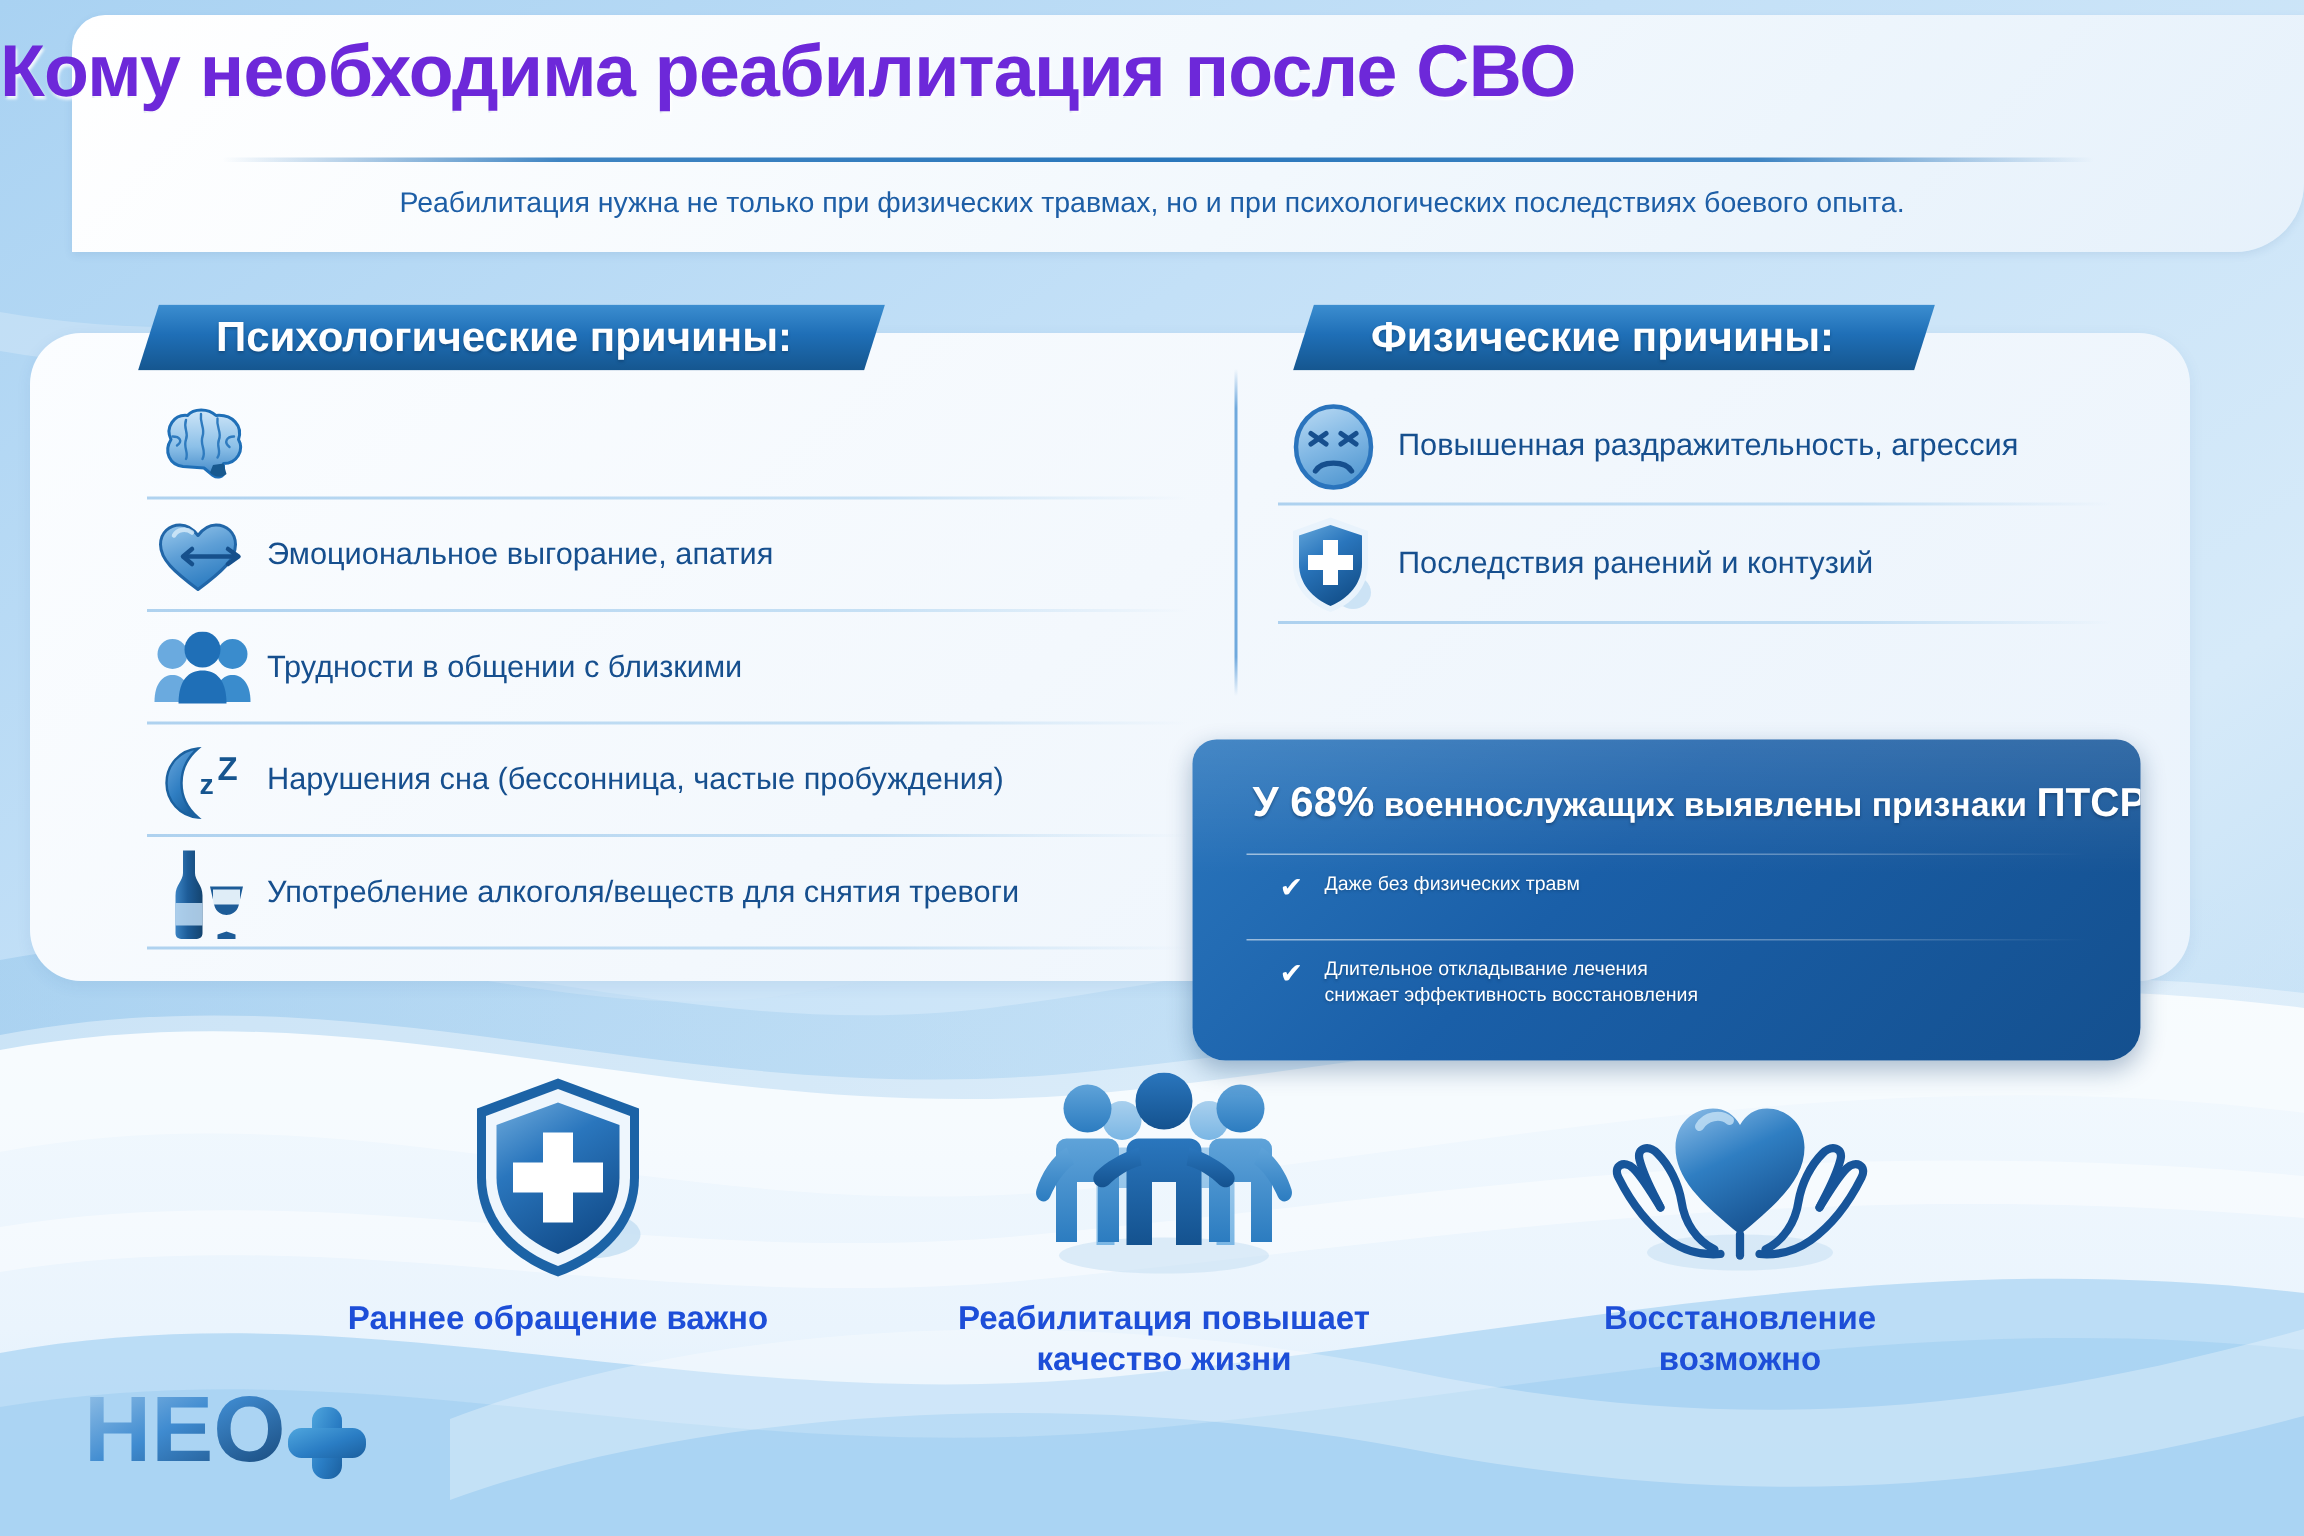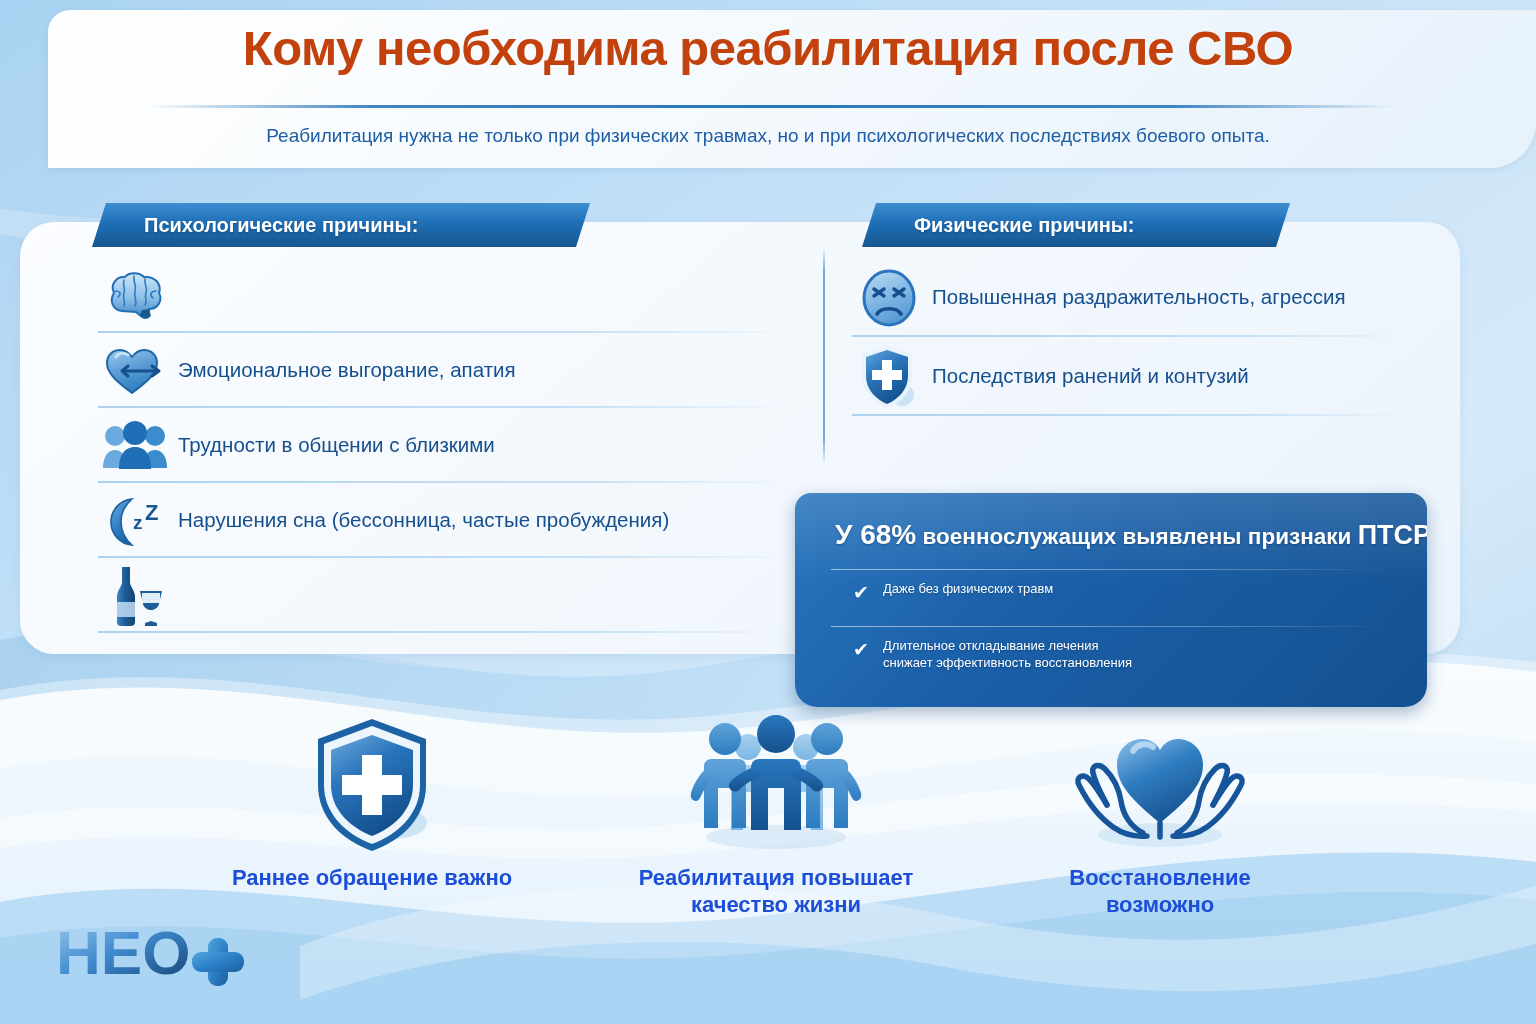--- a/index.html
+++ b/index.html
@@ -16,23 +16,23 @@
   
   .header-panel{
     position:absolute; left:48px; top:10px; width:1488px; height:158px;
     background:linear-gradient(135deg,#ffffff 0%,#f2f8fd 55%,#e6f1fb 100%);
     border-radius:22px 0 46px 0;
     box-shadow:0 2px 6px rgba(40,90,150,.10);
     z-index:2;
   }
   .title{
     position:absolute; left:0; right:0; top:20px;
-    text-align:center;
+    text-align:left;
     font-size:49px; font-weight:bold; letter-spacing:-.5px;
-    color:#c2410c;
+    color:#6d28d9;
     text-shadow:1px 2px 2px rgba(255,255,255,.9), 0 1px 0 rgba(20,82,143,.15);
     z-index:4;
     white-space:nowrap;
   }
   .title-rule{
     position:absolute; left:148px; top:105px; width:1248px; height:3px;
     background:linear-gradient(90deg,rgba(31,112,184,0) 0%,rgba(31,112,184,.85) 18%,rgba(31,112,184,.95) 50%,rgba(31,112,184,.85) 82%,rgba(31,112,184,0) 100%);
     border-radius:2px; z-index:4;
   }
   .subtitle{
@@ -51,21 +51,21 @@
 
   
   .ribbon{
     position:absolute; height:44px; z-index:6;
     background:linear-gradient(180deg,#3c8ed0 0%,#1f6fb7 45%,#15568f 100%);
     box-shadow:0 4px 7px rgba(18,70,120,.28);
     clip-path: polygon(14px 0, 100% 0, calc(100% - 14px) 100%, 0 100%);
     display:flex; align-items:center;
   }
   .ribbon span{
-    color:#ffffff; font-size:20px; font-weight:bold; padding-left:52px;
+    color:#ffffff; font-size:28px; font-weight:bold; padding-left:52px;
     text-shadow:0 1px 2px rgba(10,50,90,.45); white-space:nowrap;
   }
   #ribbon-psych{ left:92px; top:203px; width:498px; }
   #ribbon-phys { left:862px; top:203px; width:428px; }
 
   
   .col{ position:absolute; z-index:5; }
   #col-psych{ left:92px; top:258px; width:700px; }
   #col-phys { left:846px; top:258px; width:562px;text-align:right; }
 
@@ -283,20 +283,21 @@
               <stop offset="45%" stop-color="#1d5c98"></stop>
               <stop offset="100%" stop-color="#14446f"></stop>
           </linearGradient>
         </defs>
         <path d="M18,3 L26,3 L26,18 C26,23 31,26 31,33 L31,58 C31,61 29,62 26,62 L18,62 C15,62 13,61 13,58 L13,33 C13,26 18,23 18,18 Z" fill="url(#btG)"></path>
         <rect x="13" y="38" width="18" height="15" fill="#bfdcf3" opacity=".85"></rect>
         <path d="M36,27 L58,27 L55,40 C54,44 50,46 47,46 L47,57 L53,59 L53,62 L41,62 L41,59 L47,57 L47,46 C44,46 40,44 39,40 Z" fill="#1d5c98"></path>
         <rect x="38" y="29" width="18" height="10" fill="#eaf4fc" opacity=".95"></rect>
       </svg>
     </div>
+    <div class="txt">Употребление алкоголя/веществ для снятия тревоги</div>
   </div>
 </div>
 
 <div class="col" id="col-phys">
 
   <div class="row">
     <div class="ico">
       <svg width="60" height="60" viewBox="0 0 60 60">
         <defs>
           <linearGradient id="afG" x1="0" y1="0" x2="0.4" y2="1">

